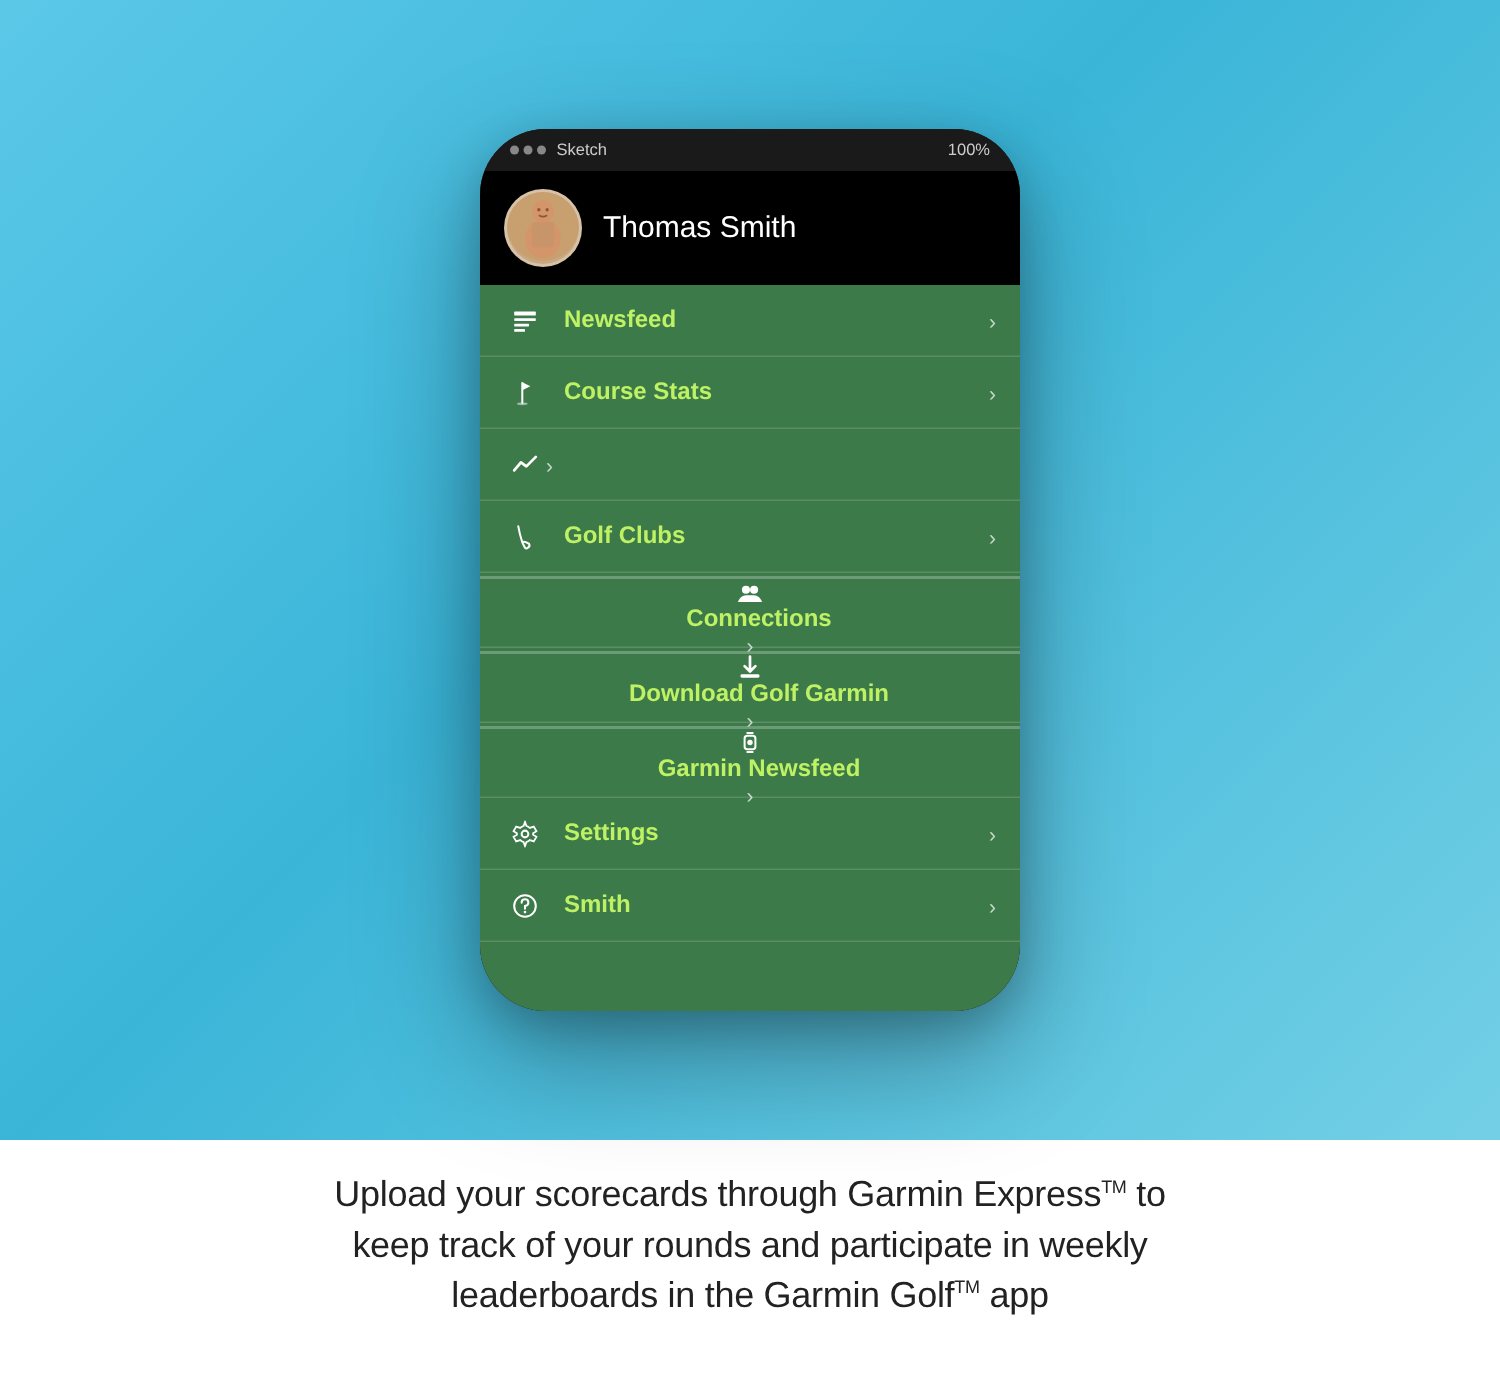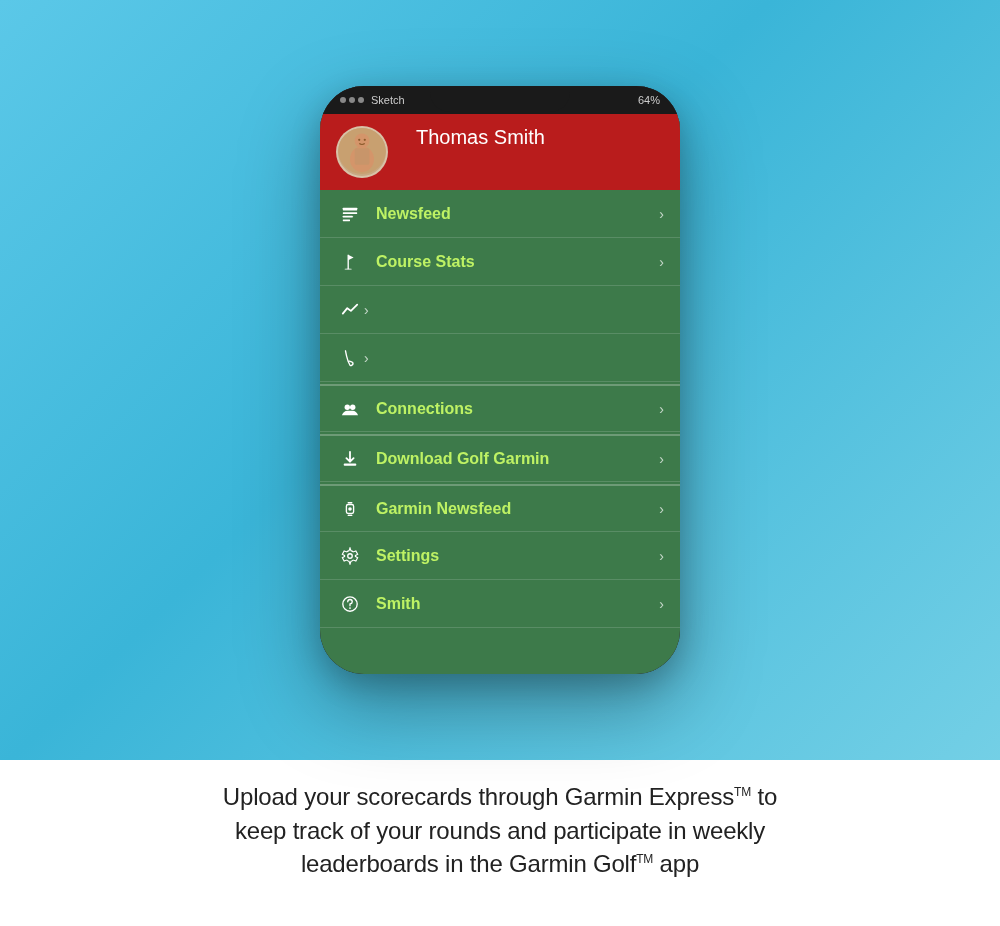--- a/index.html
+++ b/index.html
@@ -82,25 +82,25 @@
 
     
     .phone-screen {
       background: #3d7a4a;
       height: calc(100% - 28px);
       overflow: hidden;
     }
 
     
     .profile-header {
-      background: #b91c1c;
+      background: #000000;
       padding: 12px 16px;
       display: flex;
-      align-items: flex-start;
-      gap: 28px;
+      align-items: center;
+      gap: 14px;
       min-height: 72px;
     }
 
     .avatar {
       width: 52px;
       height: 52px;
       border-radius: 50%;
       background: #c8a882;
       overflow: hidden;
       flex-shrink: 0;
@@ -150,20 +150,21 @@
     }
 
     .menu-item-chevron {
       color: rgba(255,255,255,0.7);
       font-size: 14px;
     }
 
     .menu-item.has-separator {
       border-top: 1px solid rgba(255,255,255,0.08);
       margin-top: 0;
+      flex-direction: column;
     }
 
     
     .bottom-section {
       height: 166px;
       background: #ffffff;
       display: flex;
       justify-content: center;
       padding: 20px 60px;
     }
@@ -196,21 +197,21 @@
 
     <div class="notch"></div>
 
     <div class="status-bar">
       <div class="status-bar-left">
         <div class="status-dot"></div>
         <div class="status-dot"></div>
         <div class="status-dot"></div>
         <span class="status-bar-label">Sketch</span>
       </div>
-      <div class="status-bar-right">64%</div>
+      <div class="status-bar-right">100%</div>
     </div>
 
     <div class="phone-screen">
 
       <div class="profile-header">
         <div class="avatar">
 
           <svg width="52" height="52" viewBox="0 0 52 52" xmlns="http://www.w3.org/2000/svg">
             <circle cx="26" cy="26" r="26" fill="#c8a070"></circle>
 
@@ -265,20 +266,21 @@
           <span class="menu-item-chevron">›</span>
         </li>
 
         <li class="menu-item">
           <span class="menu-item-icon">
             <svg class="icon-svg" viewBox="0 0 20 20" fill="none" xmlns="http://www.w3.org/2000/svg">
 
               <path d="M5 2 Q6 8 8 14 L10 18 Q11 19 12 18 Q14 17 13 15 L11 14 Q9 13 8 14" stroke="white" stroke-width="1.5" fill="none" stroke-linecap="round"></path>
             </svg>
           </span>
+          <span class="menu-item-label">Golf Clubs</span>
           <span class="menu-item-chevron">›</span>
         </li>
 
         <li class="menu-item has-separator" style="border-top: 2px solid rgba(255,255,255,0.25); margin-top:2px;">
           <span class="menu-item-icon">
             <svg class="icon-svg" viewBox="0 0 20 20" fill="white" xmlns="http://www.w3.org/2000/svg">
               <circle cx="7" cy="8" r="3"></circle>
               <circle cx="13" cy="8" r="3"></circle>
               <path d="M1 17 Q3 12 7 12 Q10 12 10 12 Q10 12 13 12 Q17 12 19 17" fill="white"></path>
             </svg>

